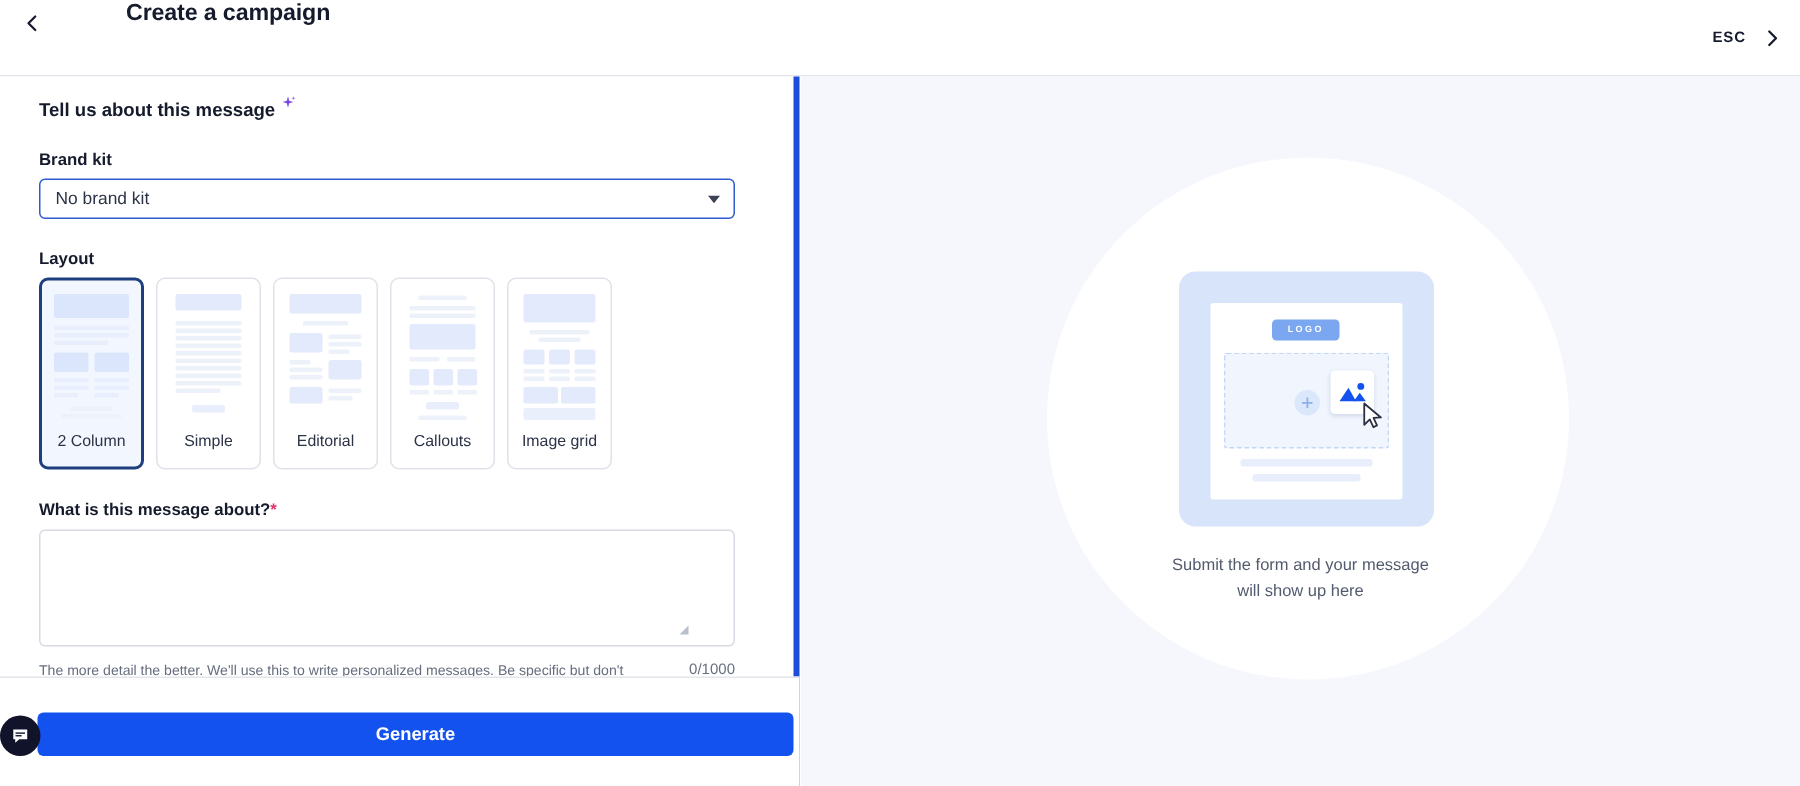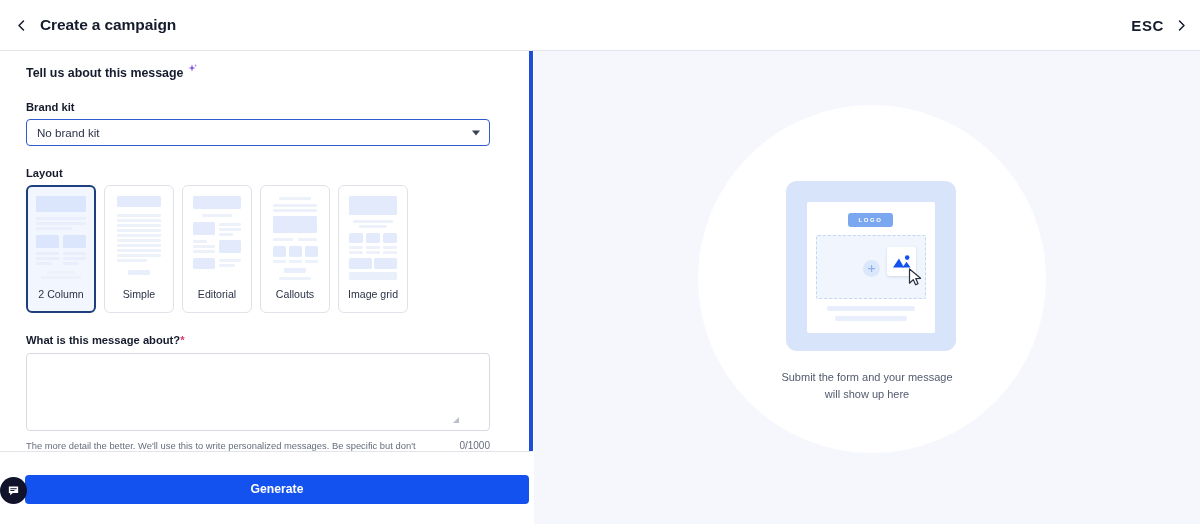--- a/index.html
+++ b/index.html
@@ -10,38 +10,38 @@
     overflow: hidden;
   }
 
   .app { position: relative; width: 1200px; height: 524px; background:#fff; }
 
   
   .topbar {
     position: absolute; top: 0; left: 0; width: 1200px; height: 51px;
     background: #ffffff;
     border-bottom: 1px solid #e3e5ea;
-    display: flex; align-items: center;
+    display: flex;  gap: 44px;
   }
   .back-btn {
     width: 30px; height: 30px; margin-left: 6px;
     display: flex; align-items: center; justify-content: center;
     cursor: pointer;
   }
   .chev { display:block; }
   .page-title {
     font-size: 15.5px; font-weight: 700; color: #151b2c;
     letter-spacing: -0.1px; margin-left: 4px;
   }
   .esc-group {
     position: absolute; right: 12px; top: 0; height: 51px;
     display: flex; align-items: center; gap: 11px; cursor: pointer;
   }
   .esc-label {
-    font-size: 15px; font-weight: 700; color: #151b2c; letter-spacing: .6px;
+    font-size: 10px; font-weight: 700; color: #151b2c; letter-spacing: .6px;
   }
 
   
   .left-col {
     position: absolute; top: 51px; left: 0; width: 533px; height: 473px;
     background: #ffffff; border-right: 4px solid #1d4ed8;
   }
   .form-scroll {
     position: absolute; top: 0; left: 0; right: 0; height: 400px;
     padding: 10px 24px 0 26px;

